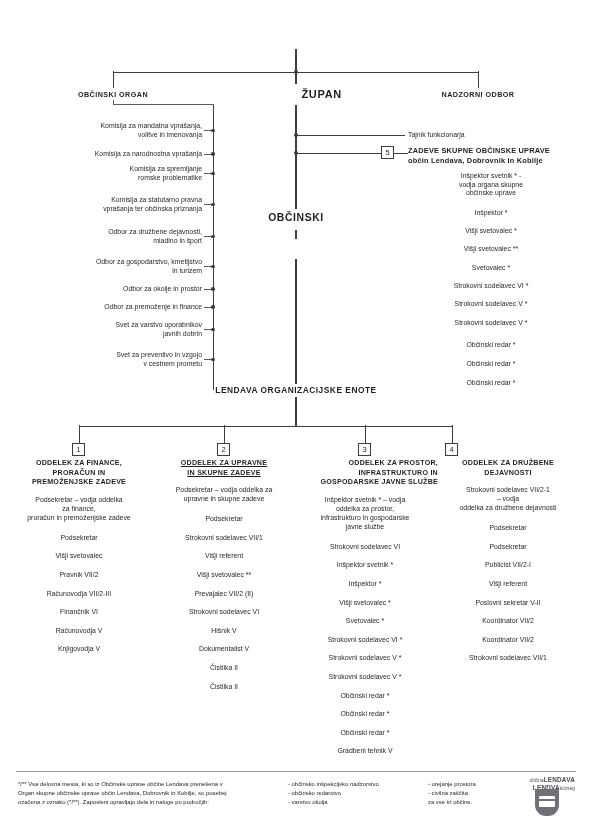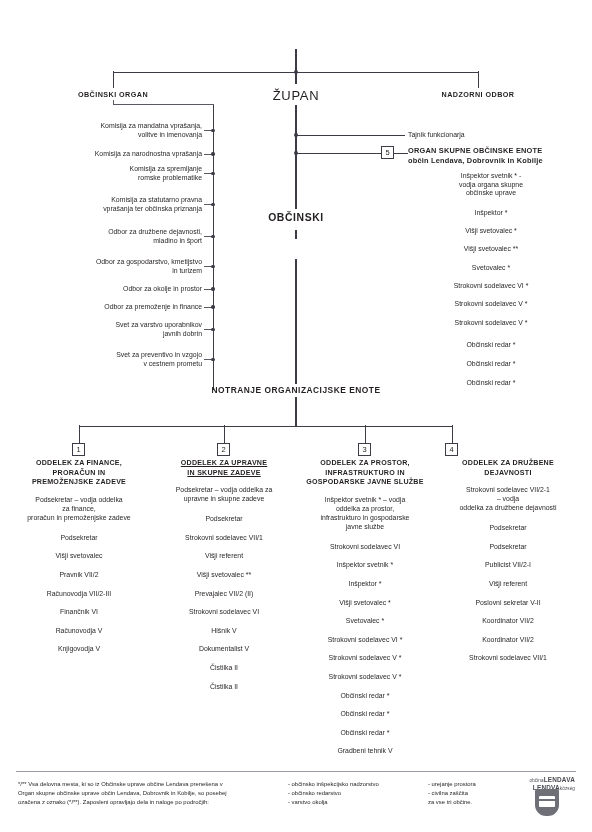--- a/index.html
+++ b/index.html
@@ -23,22 +23,22 @@
 
   .hd-main {
     font-size: 9.3px; font-weight: bold; letter-spacing: .35px;
     text-align: center;
   }
   .hd-sec {
     font-size: 7.2px; font-weight: bold; letter-spacing: .45px;
     text-align: center;
   }
   .hd-zupan {
-    font-size: 13px; font-weight: normal; letter-spacing: .7px;
-    text-align: center;
+    font-size: 11px; font-weight: bold; letter-spacing: .7px;
+    text-align: right;
   }
   .hd-podzupana {
     font-size: 10.4px; font-weight: bold; letter-spacing: .6px;
     text-align: center;
   }
   .hd-direktor {
     font-size: 7.4px; font-weight: bold; letter-spacing: .4px;
     text-align: center; line-height: 1.22;
   }
   .hd-noe {
@@ -179,21 +179,21 @@
   <div class="dot" style="left:293.8px; top:132.8px;"></div>
   <div class="txt item l" style="left:408px; top:131px; width:170px;">Tajnik funkcionarja</div>
   <div class="ln hline" style="left:357px; top:134.5px; width:48px;"></div>
 
   <div class="ln hline" style="left:295.8px; top:152.5px; width:86px;"></div>
   <div class="dot" style="left:293.8px; top:150.8px;"></div>
   <div class="badge" style="left:381px; top:146px;">5</div>
   <div class="ln hline" style="left:394px; top:152.5px; width:14px;"></div>
 
   <div class="txt hd-organ" style="left:408px; top:146px; width:176px;">
-    <div>ORGAN SKUPNE OBČINSKE ENOTE</div>
+    <div>ZADEVE SKUPNE OBČINSKE UPRAVE</div>
     <div>občin Lendava, Dobrovnik in Kobilje</div>
   </div>
 
   <div>
       <div class="txt item c" style="left: 400px; top: 172px; width: 182px;">Inšpektor svetnik * -<br>vodja organa skupne<br>občinske uprave</div>
       <div class="txt item c" style="left: 400px; top: 209px; width: 182px;">Inšpektor *</div>
       <div class="txt item c" style="left: 400px; top: 227px; width: 182px;">Višji svetovalec *</div>
       <div class="txt item c" style="left: 400px; top: 245px; width: 182px;">Višji svetovalec **</div>
       <div class="txt item c" style="left: 400px; top: 264px; width: 182px;">Svetovalec *</div>
       <div class="txt item c" style="left: 400px; top: 282px; width: 182px;">Strokovni sodelavec VI *</div>
@@ -201,21 +201,21 @@
       <div class="txt item c" style="left: 400px; top: 319px; width: 182px;">Strokovni sodelavec V *</div>
       <div class="txt item c" style="left: 400px; top: 341px; width: 182px;">Občinski redar *</div>
       <div class="txt item c" style="left: 400px; top: 360px; width: 182px;">Občinski redar *</div>
       <div class="txt item c" style="left: 400px; top: 379px; width: 182px;">Občinski redar *</div>
     </div>
 
   <div class="txt hd-podzupana" style="left:248px; top:212px; width:96px;">OBČINSKI</div>
   <div class="ln vline" style="left:295.3px; top:230px; height:9px;"></div>
   <div class="ln vline" style="left:295.3px; top:259px; height:125px;"></div>
 
-  <div class="txt hd-noe" style="left:190px; top:386px; width:212px;">NOTRANJE ORGANIZACIJSKE ENOTE</div>
+  <div class="txt hd-noe" style="left:190px; top:386px; width:212px;">LENDAVA ORGANIZACIJSKE ENOTE</div>
 
   <div class="ln vline" style="left:295.3px; top:397px; height:29px;"></div>
   <div class="ln hline" style="left:79px; top:425.5px; width:373px;"></div>
   <div class="ln vline" style="left:78.6px; top:425px; height:18px;"></div>
   <div class="ln vline" style="left:223.6px; top:425px; height:18px;"></div>
   <div class="ln vline" style="left:364.6px; top:425px; height:18px;"></div>
   <div class="ln vline" style="left:451.6px; top:425px; height:18px;"></div>
 
   <div>
       <div class="badge" style="left: 72.1px; top: 443px;">1</div>
@@ -235,21 +235,21 @@
       <div class="txt item c" style="left: 156px; top: 533.8px; width: 136px;">Strokovni sodelavec VII/1</div>
       <div class="txt item c" style="left: 156px; top: 552.4px; width: 136px;">Višji referent</div>
       <div class="txt item c" style="left: 156px; top: 571px; width: 136px;">Višji svetovalec **</div>
       <div class="txt item c" style="left: 156px; top: 589.6px; width: 136px;">Prevajalec VII/2 (II)</div>
       <div class="txt item c" style="left: 156px; top: 608.2px; width: 136px;">Strokovni sodelavec VI</div>
       <div class="txt item c" style="left: 156px; top: 626.8px; width: 136px;">Hišnik V</div>
       <div class="txt item c" style="left: 156px; top: 645.4px; width: 136px;">Dokumentalist V</div>
       <div class="txt item c" style="left: 156px; top: 664px; width: 136px;">Čistilka II</div>
       <div class="txt item c" style="left: 156px; top: 682.6px; width: 136px;">Čistilka II</div>
       <div class="badge" style="left: 358.1px; top: 443px;">3</div>
-      <div class="txt hd-dept" style="left: 292px; top: 459px; width: 146px;">ODDELEK ZA PROSTOR,<br>INFRASTRUKTURO IN<br>GOSPODARSKE JAVNE SLUŽBE</div>
+      <div class="txt hd-dept" style="left: 292px; top: 459px; width: 146px; text-align: right;">ODDELEK ZA PROSTOR,<br>INFRASTRUKTURO IN<br>GOSPODARSKE JAVNE SLUŽBE</div>
       <div class="txt item-lead" style="left: 292px; top: 495.8px; width: 146px;">Inšpektor svetnik * – vodja<br>oddelka za prostor,<br>infrastrukturo  in gospodarske<br>javne službe</div>
       <div class="txt item c" style="left: 292px; top: 542.8px; width: 146px;">Strokovni sodelavec VI</div>
       <div class="txt item c" style="left: 292px; top: 561.4px; width: 146px;">Inšpektor svetnik *</div>
       <div class="txt item c" style="left: 292px; top: 580px; width: 146px;">Inšpektor *</div>
       <div class="txt item c" style="left: 292px; top: 598.6px; width: 146px;">Višji svetovalec *</div>
       <div class="txt item c" style="left: 292px; top: 617.2px; width: 146px;">Svetovalec *</div>
       <div class="txt item c" style="left: 292px; top: 635.8px; width: 146px;">Strokovni sodelavec VI *</div>
       <div class="txt item c" style="left: 292px; top: 654.4px; width: 146px;">Strokovni sodelavec V *</div>
       <div class="txt item c" style="left: 292px; top: 673px; width: 146px;">Strokovni sodelavec V *</div>
       <div class="txt item c" style="left: 292px; top: 691.6px; width: 146px;">Občinski redar *</div>

